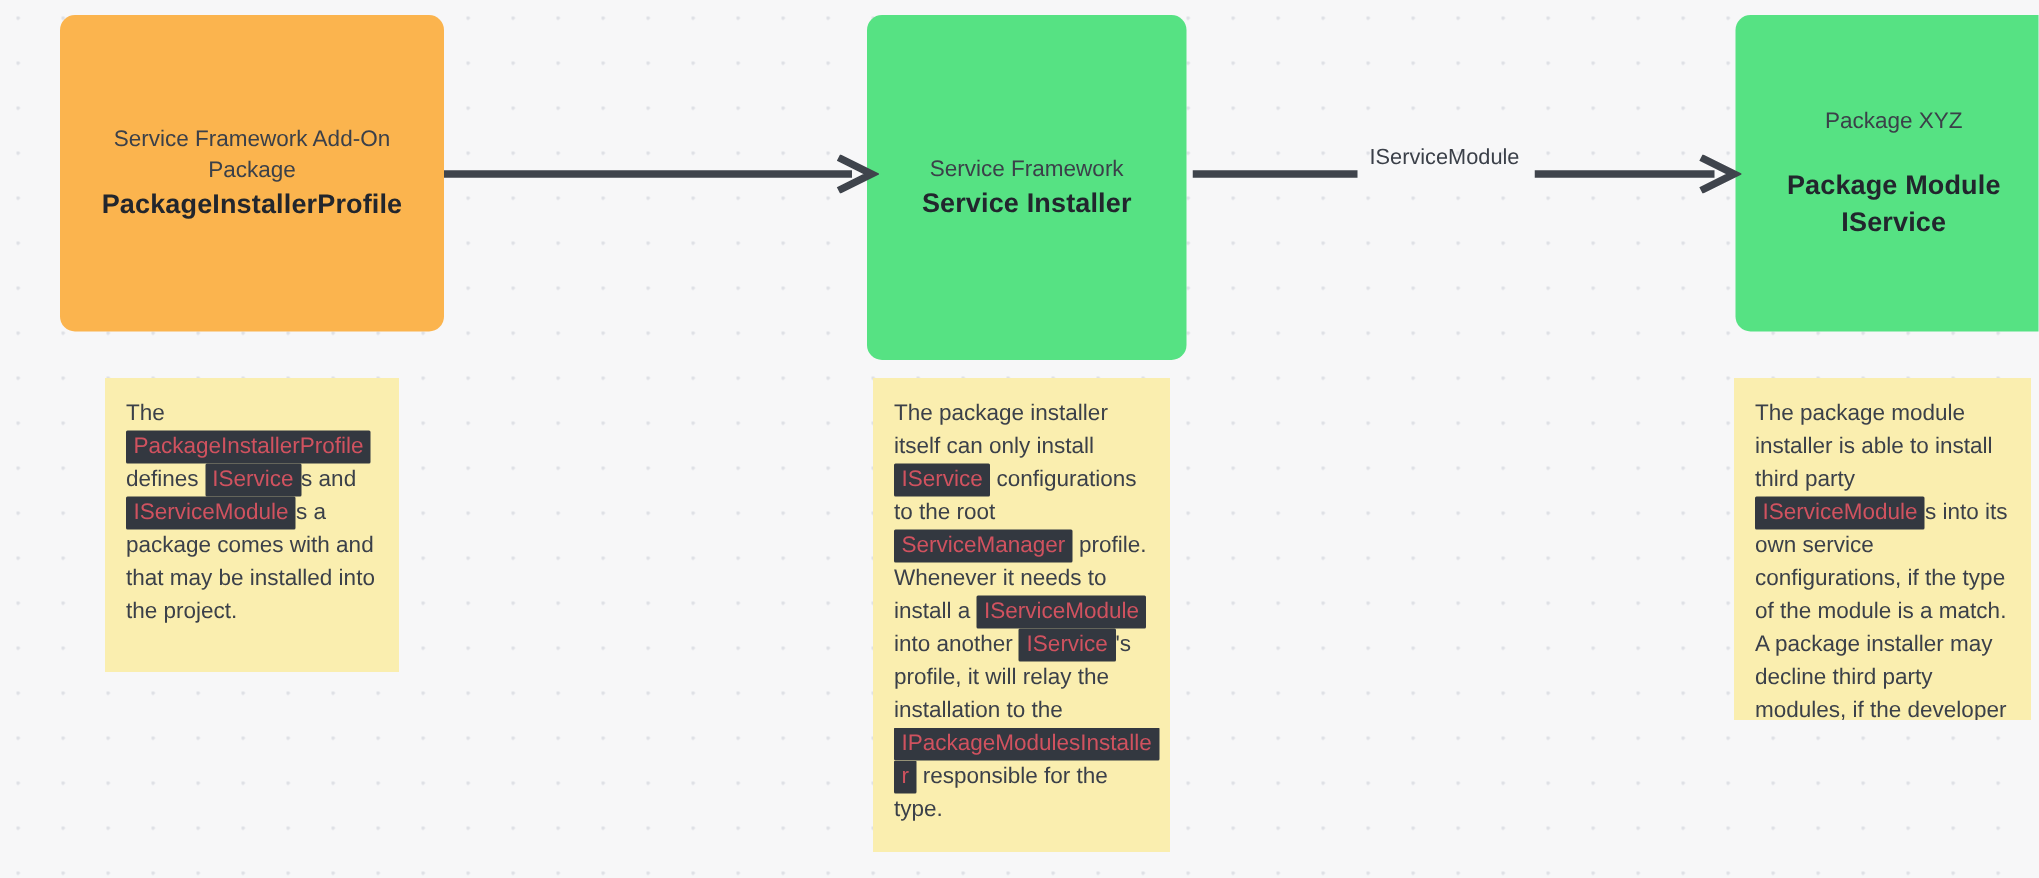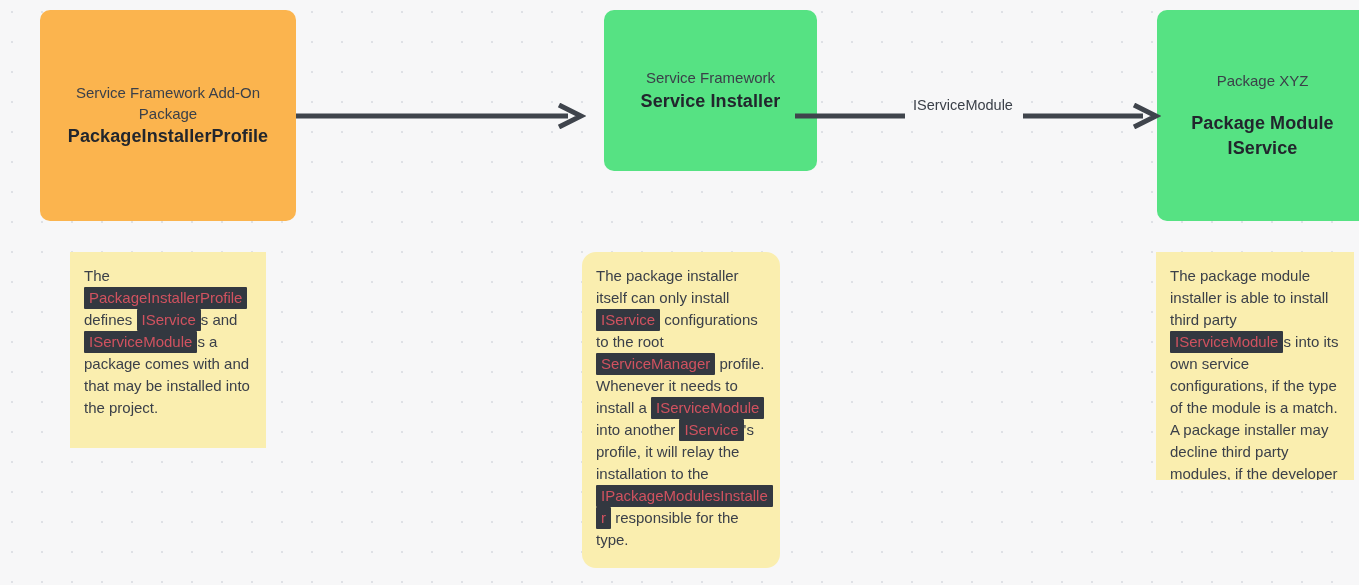--- a/index.html
+++ b/index.html
@@ -51,21 +51,21 @@
     color: #22262d;
     letter-spacing: 0.1px;
   }
   .node.orange { background-color: #fbb44e; }
   .node.green  { background-color: #56e283; }
 
   #node-profile {
     left: 16px; top: 10px; width: 256px; height: 211px;
   }
   #node-installer {
-    left: 580px; top: 10px; width: 213px; height: 161px;
+    left: 554px; top: 10px; width: 213px; height: 230px;
   }
   #node-module-installer {
     left: 1133px; top: 10px; width: 211px; height: 211px; gap: 20px;
   }
 
   
   .arrow {
     position: absolute;
     height: 26px;
     display: block;
@@ -92,21 +92,21 @@
     background-color: #faeeaf;
     box-sizing: border-box;
     padding: 13px 10px 14px 14px;
     font-size: 15px;
     line-height: 22px;
     color: #3b4049;
     overflow: hidden;
     word-wrap: break-word;
   }
   #note-left   { left: 46px;   top: 252px; width: 196px; height: 196px; }
-  #note-middle { left: 558px;  top: 252px; width: 198px; height: 316px; border-radius: 14px; }
+  #note-middle { left: 558px;  top: 252px; width: 198px; height: 316px; }
   #note-right  { left: 1132px; top: 252px; width: 198px; height: 228px; }
 
   .note .code {
     background-color: #333840;
     color: #d0525f;
     padding: 2px 5px 3px 5px;
     border-radius: 1px;
     font-family: "Liberation Sans", sans-serif;
     font-size: 15px;
     box-decoration-break: clone;

